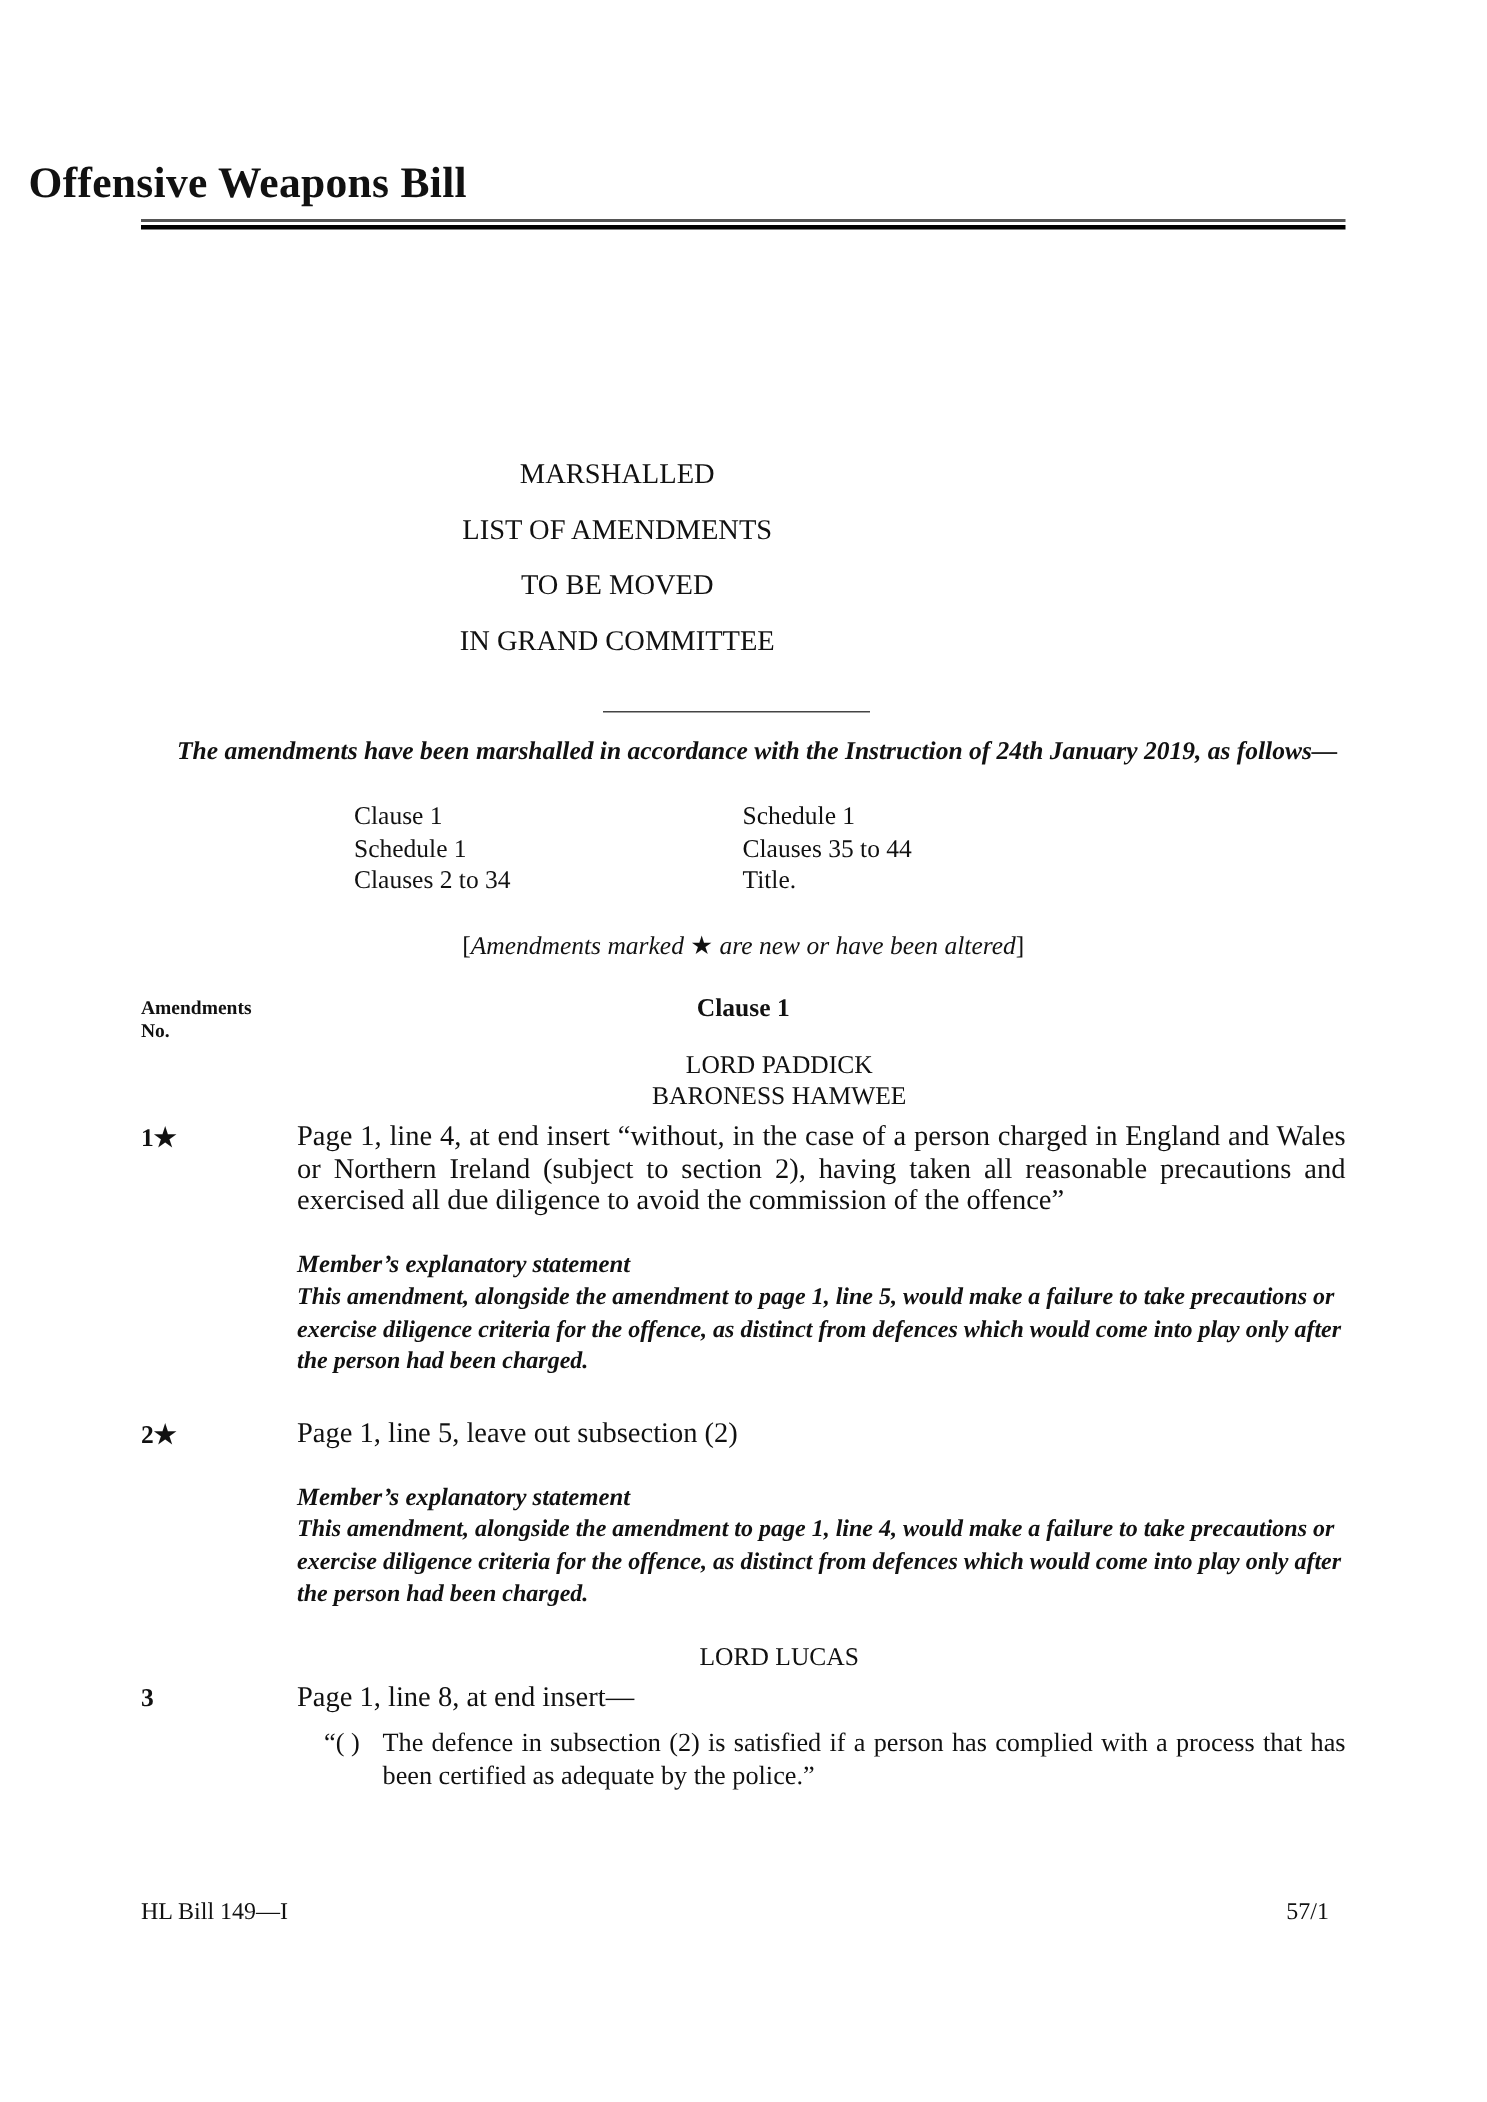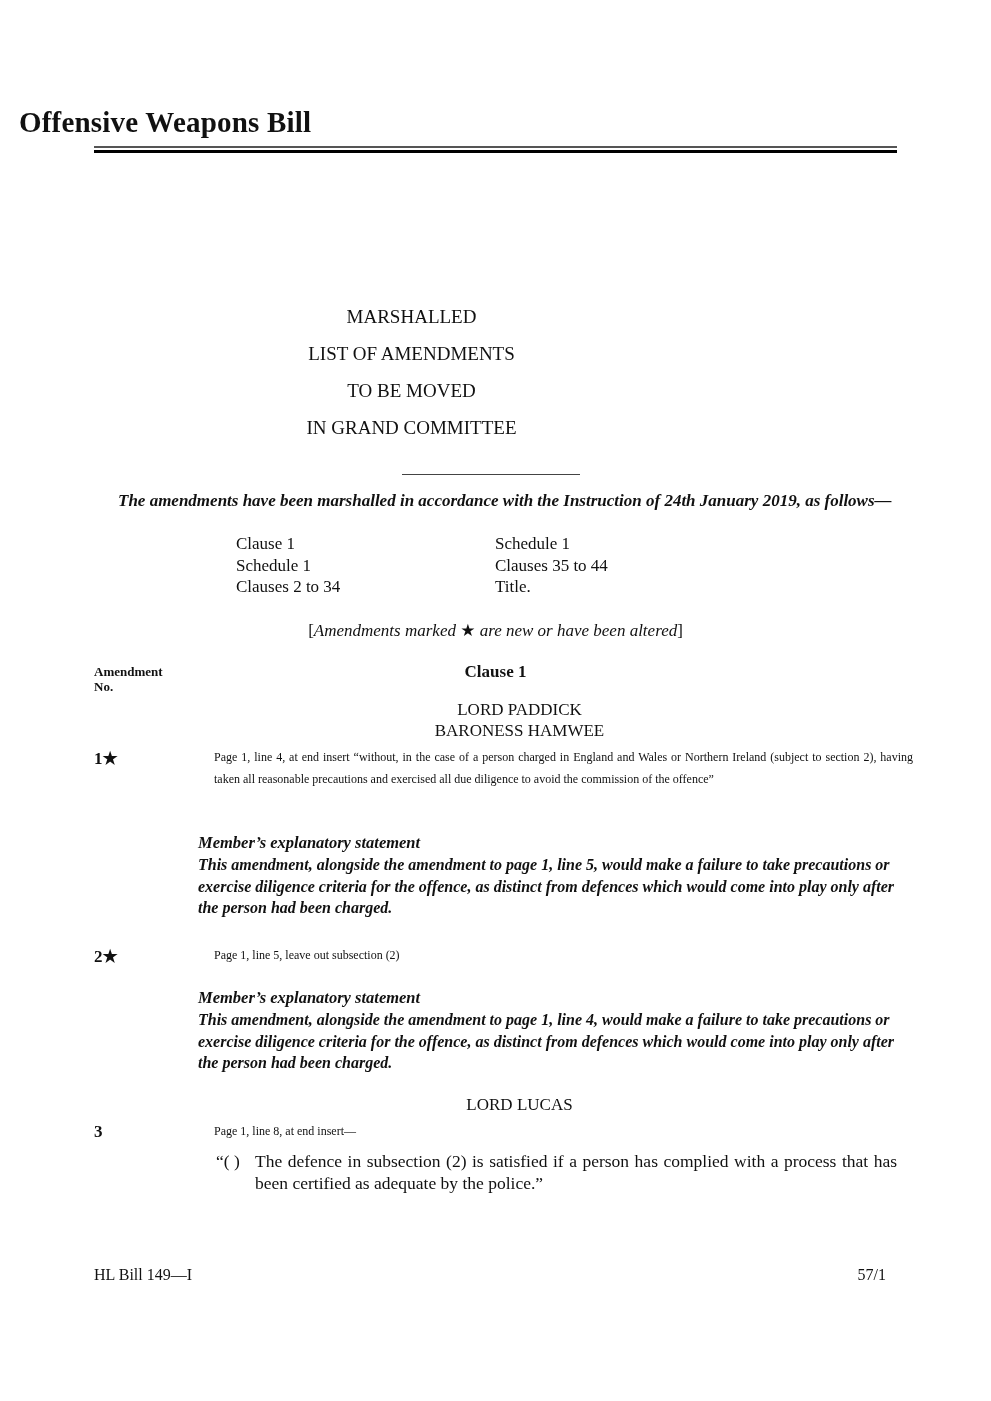--- a/index.html
+++ b/index.html
@@ -23,21 +23,21 @@
     line-height: 22px; text-align: justify; text-indent: 24px; font-weight: bold;
   }
   .order-col { font-size: 17px; line-height: 21.5px; }
   .note { left: 0; width: 991px; top: 620px; text-align: center; font-size: 17px; }
   .note i { font-style: italic; }
   .amend-hdr { left: 94px; top: 664px; font-size: 13px; font-weight: bold; line-height: 15px; }
   .clause-hdr { left: 0; width: 991px; top: 662px; text-align: center; font-size: 17px; font-weight: bold; }
   .member { left: 0; width: 991px; text-align: center; font-size: 17px; line-height: 21px; padding-left: 24px; }
   .amend-no { left: 94px; font-size: 17px; font-weight: bold; }
   .amend-text {
-    left: 214px; width: 699px; font-size: 12px; line-height: 21.5px; text-align: justify;
+    left: 198px; width: 699px; font-size: 19px; line-height: 21.5px; text-align: justify;
   }
   .expl-title { left: 198px; font-size: 16.5px; font-weight: bold; font-style: italic; }
   .expl-body { left: 198px; width: 699px; font-size: 16px; font-style: italic; line-height: 21.5px; font-weight: bold; }
   .quote-row { left: 216px; width: 681px; font-size: 17.5px; line-height: 21.5px; }
   .quote-mark { position: absolute; left: 0; top: 0; }
   .quote-text { position: absolute; left: 39px; width: 642px; text-align: justify; }
   .footer-left { left: 94px; top: 1266px; font-size: 16px; }
   .footer-right { left: 820px; width: 66px; top: 1266px; font-size: 16px; text-align: right; }
 </style>
 </head>
@@ -62,21 +62,21 @@
 </div>
 <div class="abs order-col" style="left:495px; top:533px;">
   <div>Schedule 1</div>
   <div>Clauses 35 to 44</div>
   <div>Title.</div>
 </div>
 
 <div class="abs note"><span>[</span><i>Amendments marked </i><span>★</span><i> are new or have been altered</i><span>]</span></div>
 
 <div class="abs amend-hdr">
-  <div>Amendment</div>
+  <div>Amendments</div>
   <div>No.</div>
 </div>
 <div class="abs clause-hdr">Clause 1</div>
 
 <div class="abs member" style="top:699px">LORD PADDICK</div>
 <div class="abs member" style="top:720px">BARONESS HAMWEE</div>
 
 <div class="abs amend-no" style="top:748px">1★</div>
 <div class="abs amend-text" style="top:747px">Page 1, line 4, at end insert “without, in the case of a person charged in England and Wales or Northern Ireland (subject to section 2), having taken all reasonable precautions and exercised all due diligence to avoid the commission of the offence”</div>
 <div class="abs expl-title" style="top:833px">Member’s explanatory statement</div>

